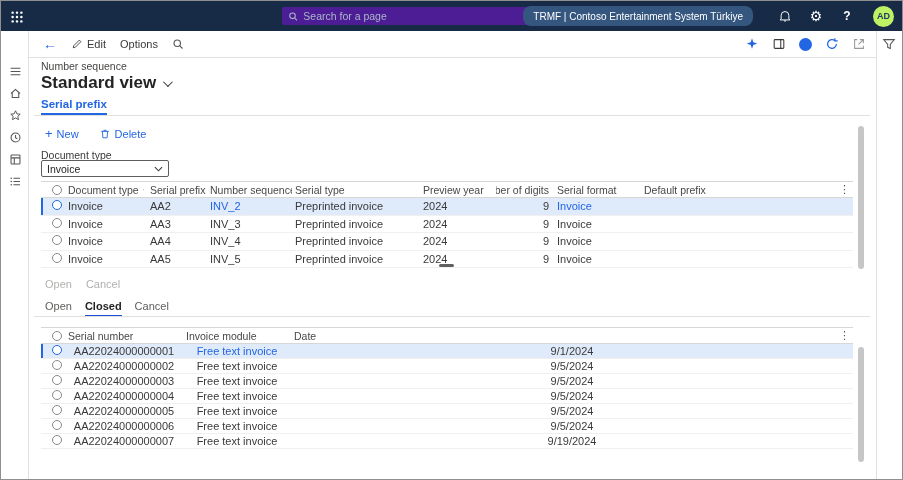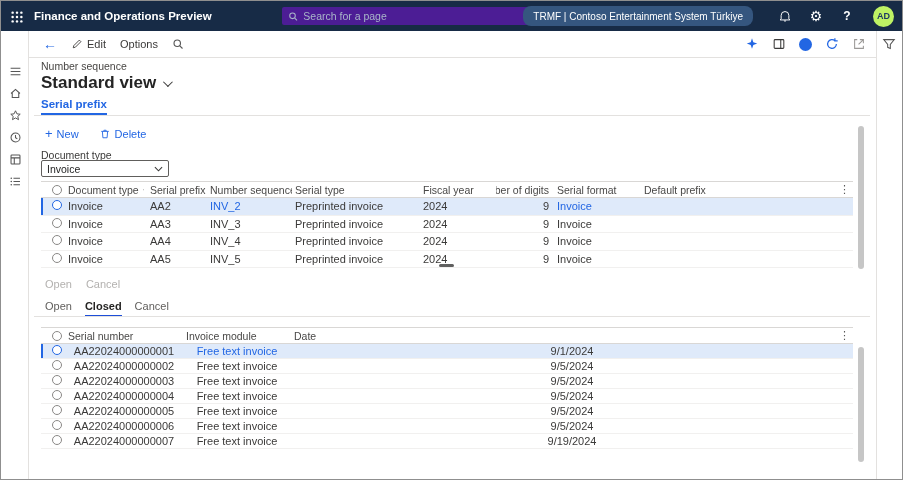--- a/index.html
+++ b/index.html
@@ -89,21 +89,20 @@
             <circle cx="13" cy="3" r="1.4"></circle>
             <circle cx="3" cy="8" r="1.4"></circle>
             <circle cx="8" cy="8" r="1.4"></circle>
             <circle cx="13" cy="8" r="1.4"></circle>
             <circle cx="3" cy="13" r="1.4"></circle>
             <circle cx="8" cy="13" r="1.4"></circle>
             <circle cx="13" cy="13" r="1.4"></circle>
           </g>
         </svg>
     </div>
-    <div class="app-title">Finance and Operations Preview</div>
     <div class="topsearch">
       <svg width="11" height="11" viewBox="0 0 16 16">
           <circle cx="7" cy="7" r="4.3" fill="none" stroke="#a9b6c9" stroke-width="1.6"></circle>
           <line x1="10.4" y1="10.4" x2="14" y2="14" stroke="#a9b6c9" stroke-width="1.6"></line>
         </svg>
       <input type="text" placeholder="Search for a page" style="">
     </div>
     <div class="top-right">
       <div class="company-chip">TRMF | Contoso Entertainment System Türkiye</div>
       <div class="topicon">
@@ -236,21 +235,21 @@
         </span>
       <span class="hcell">
         <span>Document type</span>
         <svg width="8" height="8" viewBox="0 0 16 16">
             <path d="M2 3h12L9.5 8.5V13l-3-1.2V8.5z" fill="#494847"></path>
           </svg>
       </span>
       <span class="hcell">Serial prefix</span>
       <span class="hcell">Number sequence group</span>
       <span class="hcell">Serial type</span>
-      <span class="hcell">Fiscal year</span>
+      <span class="hcell">Preview year</span>
       <span class="hcell num">Number of digits</span>
       <span class="hcell">Serial format</span>
       <span class="hcell">Default prefix</span>
       <span class="overflow">⋮</span>
     </div>
     <div class="g1row selected">
       <span class="cell"><span class="radio checked"></span></span>
       <span class="cell">Invoice</span>
       <span class="cell">AA2</span>
       <span class="cell link">INV_2</span>

